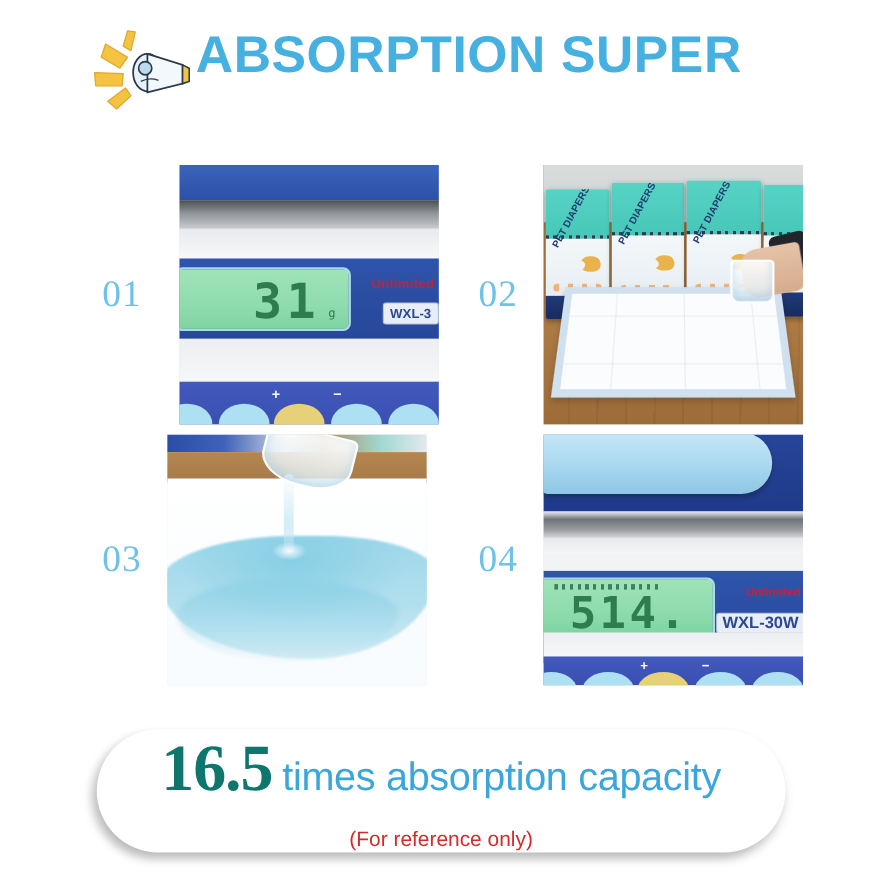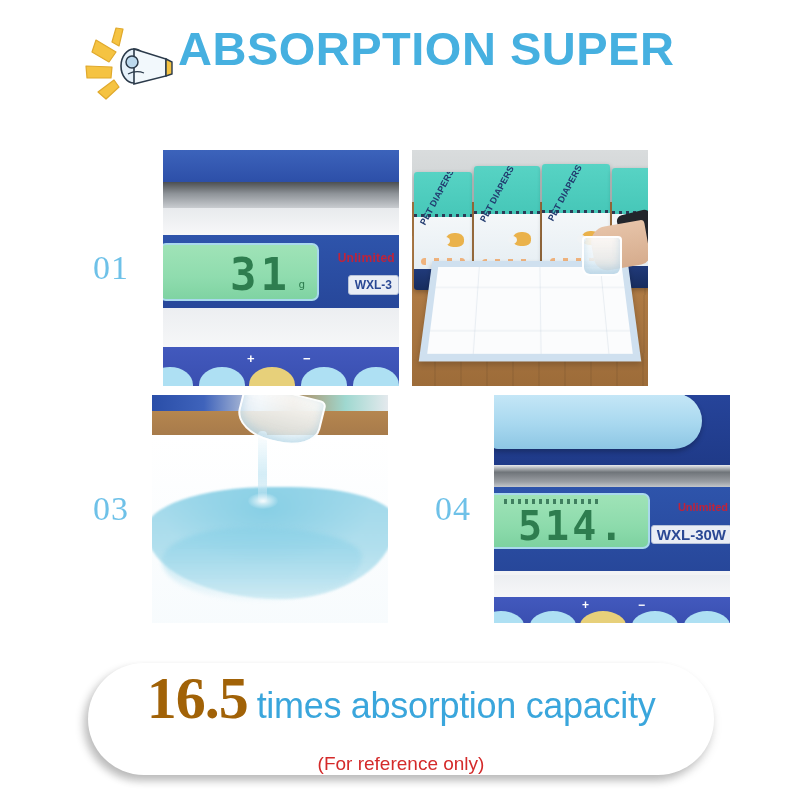--- a/index.html
+++ b/index.html
@@ -359,21 +359,21 @@
   }
   .p4-metal {
     position: absolute; left: 0; top: 70px; width: 100%; height: 24px;
     background: linear-gradient(180deg, #e9ebee 0%, #6f7479 30%, #9a9ea3 70%, #d4d7da 100%);
   }
   .p4-gap {
     position: absolute; left: 0; top: 94px; width: 100%; height: 14px;
     background: linear-gradient(180deg, #e6e8eb 0%, #f5f6f7 100%);
   }
   .p4-panel {
-    position: absolute; left: 0; top: 92px; width: 100%; height: 84px;
+    position: absolute; left: 0; top: 124px; width: 100%; height: 84px;
     background: linear-gradient(180deg, #2e54ab 0%, #27479a 100%);
   }
   .p4-lcd {
     position: absolute; left: -6px; top: 6px; width: 162px; height: 56px;
     background: linear-gradient(180deg, #9fe3b7 0%, #8ddbac 60%, #7dd2a0 100%);
     border: 2px solid #a9d9ec;
     border-radius: 7px;
   }
   .p4-ticks {
     position: absolute; left: 14px; top: 4px; width: 96px; height: 5px;
@@ -439,21 +439,21 @@
     align-items: center;
     justify-content: center;
   }
   .banner-main {
     display: flex;
     align-items: baseline;
     justify-content: center;
     white-space: nowrap;
   }
   .banner-figure {
-    color: #a16207;
+    color: #0f766e;
     font-family: "Liberation Serif", serif;
     font-size: 60px;
     font-weight: 700;
     letter-spacing: -1px;
   }
   .banner-text {
     color: #3aa6dc;
     font-family: "Liberation Sans", sans-serif;
     font-size: 36px;
     font-weight: 400;
@@ -524,20 +524,21 @@
             <div class="p1-key" style="left:36px;"></div>
             <div class="p1-key gold" style="left:86px;"></div>
             <div class="p1-key" style="left:138px;"></div>
             <div class="p1-key" style="left:190px;"></div>
           </div>
         </div>
       </div>
     </div>
 
     <div class="cell cell-02">
+      <div class="step-number">02</div>
       <div class="photo">
         <div class="p2-wood"></div>
         <div class="p2-wall"></div>
 
         <div class="pkg pkg-a">
           <div class="pkg-top"></div>
             <div class="pkg-serrate"></div>
           <div class="pkg-body"></div>
             <div class="pkg-bottom"></div>
           <div class="pkg-label">PET DIAPERS</div>

